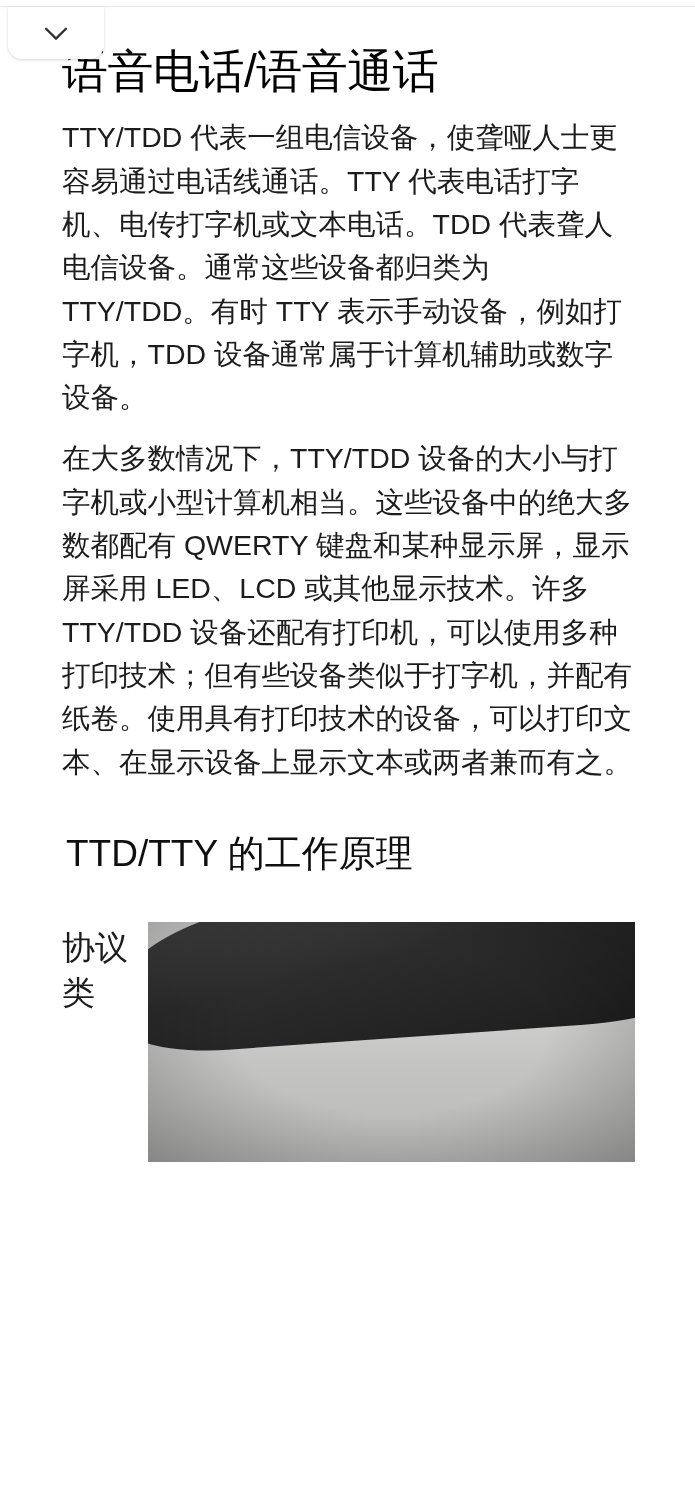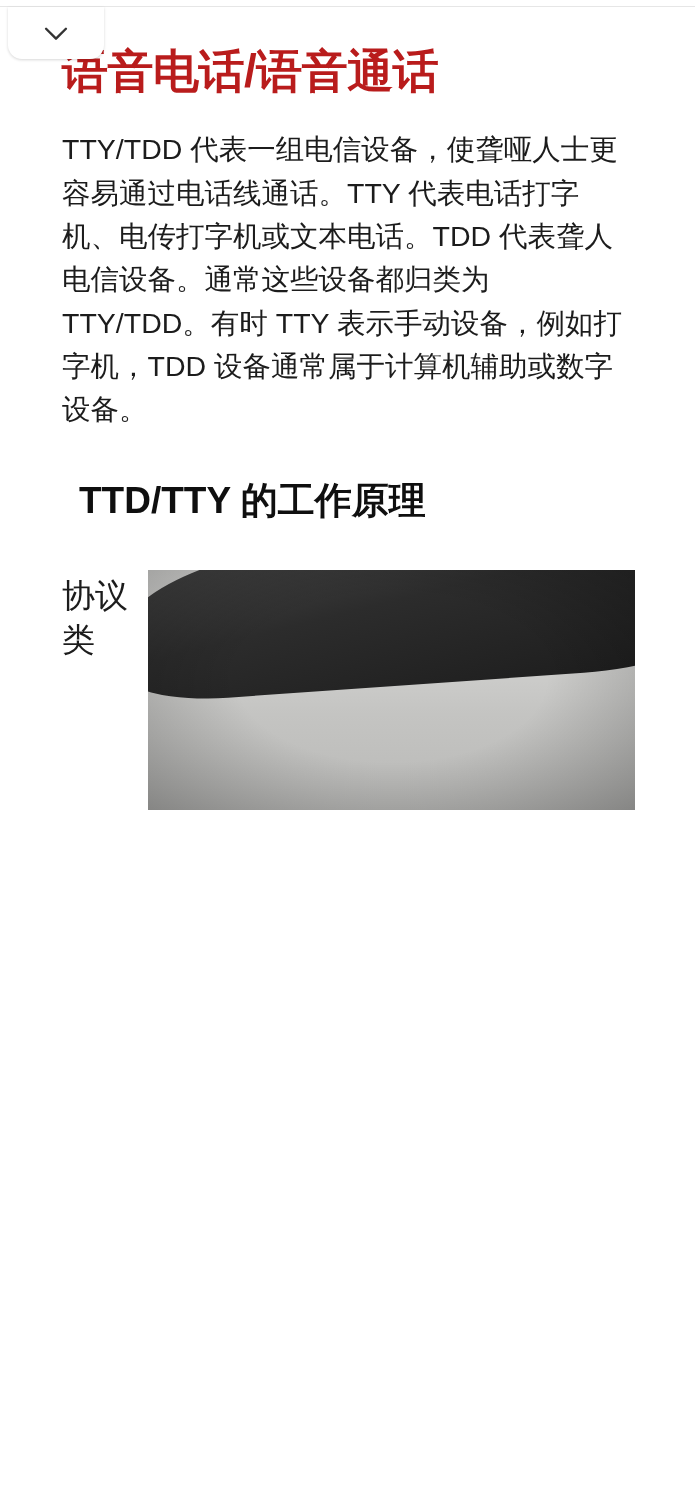--- a/index.html
+++ b/index.html
@@ -53,42 +53,42 @@
     top: 0;
     left: 0;
     width: 695px;
   }
 
   .title {
     margin: 0;
     padding: 44px 30px 0 62px;
     font-size: 46px;
     line-height: 1.18;
-    font-weight: 700;
+    font-weight: 400;
     letter-spacing: -0.5px;
-    color: #b91c1c;
+    color: #000000;
   }
 
   .content {
     padding: 0 60px 0 62px;
   }
 
   p.para {
-    margin: 30px 0 0 0;
+    margin: 18px 0 0 0;
     font-size: 28.5px;
     line-height: 1.52;
     color: #1c1c1c;
     text-align: left;
   }
 
   h2.subhead {
-    margin: 46px 0 0 17px;
+    margin: 46px 0 0 4px;
     font-size: 37px;
     line-height: 1.3;
-    font-weight: 700;
+    font-weight: 400;
     color: #0f0f0f;
   }
 
   
   .figure-row {
     margin-top: 44px;
     display: flex;
     align-items: flex-start;
   }
   .figure-caption {
@@ -142,20 +142,21 @@
 </div>
 
 <div class="page">
 
   <h1 class="title">语音电话/语音通话</h1>
 
   <div class="content">
 
     <p class="para">TTY/TDD 代表一组电信设备，使聋哑人士更容易通过电话线通话。TTY 代表电话打字机、电传打字机或文本电话。TDD 代表聋人电信设备。通常这些设备都归类为 TTY/TDD。有时 TTY 表示手动设备，例如打字机，TDD 设备通常属于计算机辅助或数字设备。</p>
 
+    <p class="para">在大多数情况下，TTY/TDD 设备的大小与打字机或小型计算机相当。这些设备中的绝大多数都配有 QWERTY 键盘和某种显示屏，显示屏采用 LED、LCD 或其他显示技术。许多 TTY/TDD 设备还配有打印机，可以使用多种打印技术；但有些设备类似于打字机，并配有纸卷。使用具有打印技术的设备，可以打印文本、在显示设备上显示文本或两者兼而有之。</p>
 
     <h2 class="subhead">TTD/TTY 的工作原理</h2>
 
 
     <div class="figure-row">
       <div class="figure-caption">协议类</div>
       <div class="figure-img">
         <div class="photo-bg"></div>
         <div class="photo-dark-top"></div>
 

